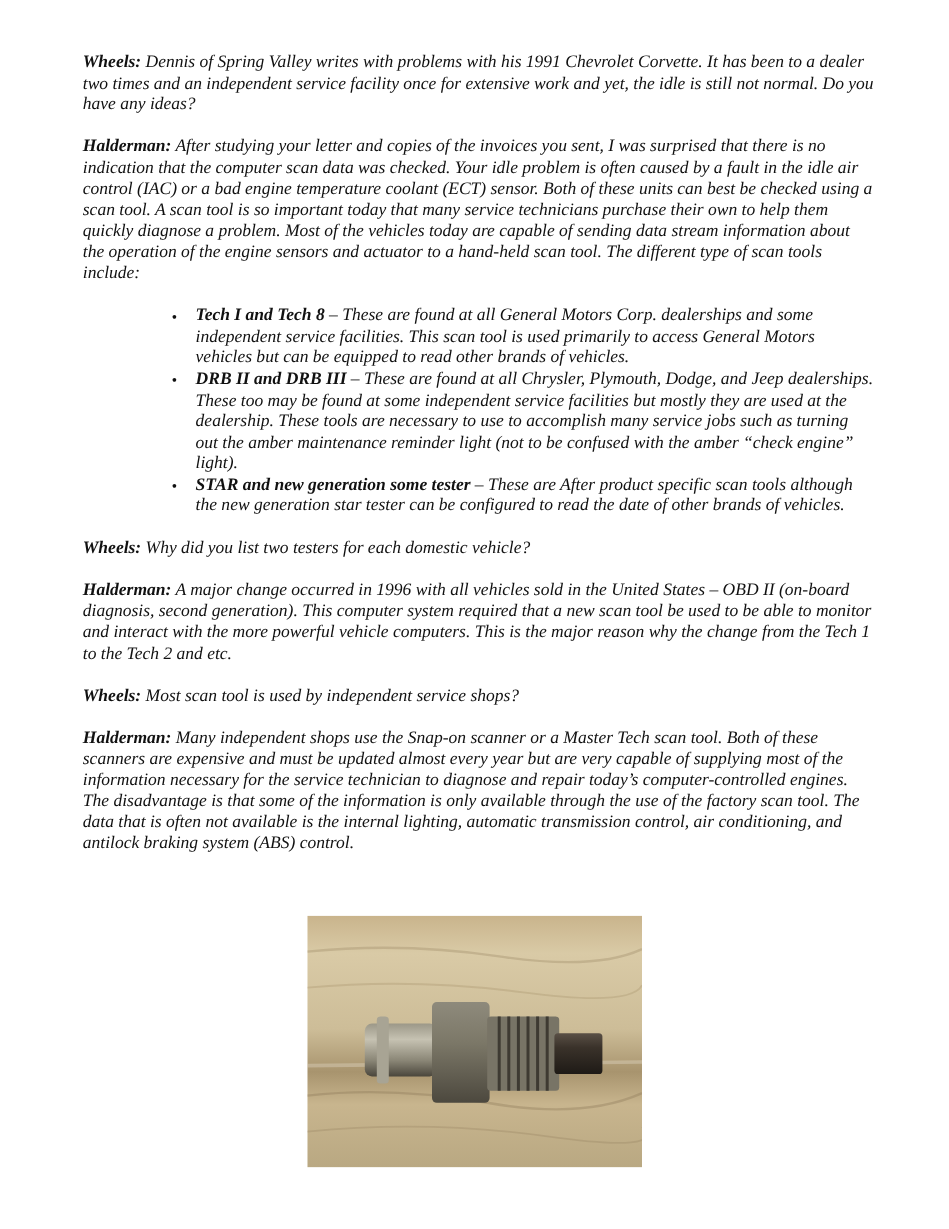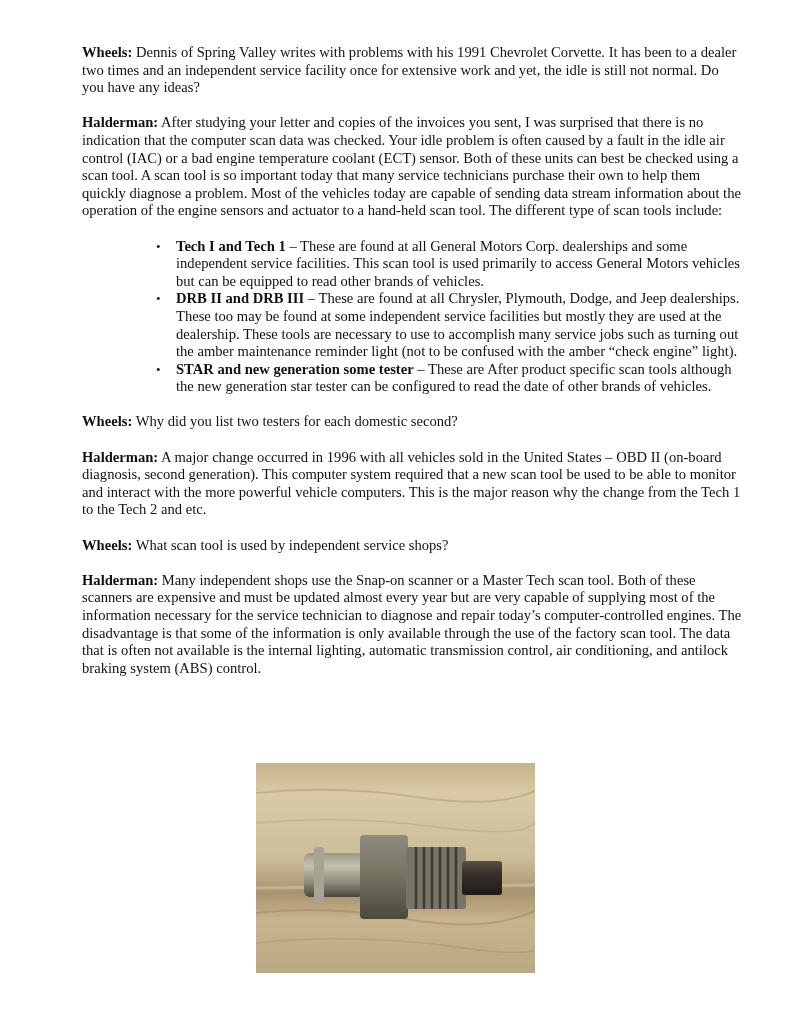--- a/index.html
+++ b/index.html
@@ -10,25 +10,26 @@
   body {
     width: 791px;
     height: 1024px;
     position: relative;
     overflow: hidden;
     font-family: "Liberation Serif", "DejaVu Serif", serif;
     color: #111111;
   }
   .page {
     position: absolute;
-    left: 82px;
+    left: 69px;
     top: 44px;
     width: 660px;
     font-size: 14.6px;
     line-height: 17.6px;
+    font-style: italic;
   }
   .para {
     margin: 0 0 17.6px 0;
     white-space: normal;
   }
   .speaker {
     font-weight: bold;
   }
   .bullets {
     list-style: none;
@@ -63,30 +64,30 @@
 </head>
 <body>
 
 <div class="page">
 
   <p class="para"><span class="speaker">Wheels:</span><span> Dennis of Spring Valley writes with problems with his 1991 Chevrolet Corvette.  It has been to a dealer two times and an independent service facility once for extensive work and yet, the idle is still not normal.  Do you have any ideas?</span></p>
 
   <p class="para"><span class="speaker">Halderman:</span><span> After studying your letter and copies of the invoices you sent, I was surprised that there is no indication that the computer scan data was checked.  Your idle problem is often caused by a fault in the idle air control (IAC) or a bad engine temperature coolant (ECT) sensor.  Both of these units can best be checked using a scan tool.  A scan tool is so important today that many service technicians purchase their own to help them quickly diagnose a problem.  Most of the vehicles today are capable of sending data stream information about the operation of the engine sensors and actuator to a hand-held scan tool.  The different type of scan tools include:</span></p>
 
   <ul class="bullets">
-    <li><span class="bullet-dot">•</span><span class="term">Tech I and Tech 1</span><span> – These are found at all General Motors Corp. dealerships and some independent service facilities.  This scan tool is used primarily to access General Motors vehicles but can be equipped to read other brands of vehicles.</span></li>
+    <li><span class="bullet-dot">•</span><span class="term">Tech I and Tech 8</span><span> – These are found at all General Motors Corp. dealerships and some independent service facilities.  This scan tool is used primarily to access General Motors vehicles but can be equipped to read other brands of vehicles.</span></li>
     <li><span class="bullet-dot">•</span><span class="term">DRB II and DRB III</span><span> – These are found at all Chrysler, Plymouth, Dodge, and Jeep dealerships.  These too may be found at some independent service facilities but mostly they are used at the dealership.  These tools are necessary to use to accomplish many service jobs such as turning out the amber maintenance reminder light (not to be confused with the amber “check engine” light).</span></li>
     <li><span class="bullet-dot">•</span><span class="term">STAR and new generation some tester</span><span> – These are After product specific scan tools although the new generation star tester can be configured to read the date of other brands of vehicles.</span></li>
   </ul>
 
-  <p class="para"><span class="speaker">Wheels:</span><span>  Why did you list two testers for each domestic second?</span></p>
+  <p class="para"><span class="speaker">Wheels:</span><span>  Why did you list two testers for each domestic vehicle?</span></p>
 
   <p class="para"><span class="speaker">Halderman:</span><span>  A major change occurred in 1996 with all vehicles sold in the United States – OBD II (on-board diagnosis, second generation).  This computer system required that a new scan tool be used to be able to monitor and interact with the more powerful vehicle computers.  This is the major reason why the change from the Tech 1 to the Tech 2 and etc.</span></p>
 
-  <p class="para"><span class="speaker">Wheels:</span><span>  What scan tool is used by independent service shops?</span></p>
+  <p class="para"><span class="speaker">Wheels:</span><span>  Most scan tool is used by independent service shops?</span></p>
 
   <p class="para"><span class="speaker">Halderman:</span><span>  Many independent shops use the Snap-on scanner or a Master Tech scan tool.  Both of these scanners are expensive and must be updated almost every year but are very capable of supplying most of the information necessary for the service technician to diagnose and repair today’s computer-controlled engines.  The disadvantage is that some of the information is only available through the use of the factory scan tool.  The data that is often not available is the internal lighting, automatic transmission control, air conditioning, and antilock braking system (ABS) control.</span></p>
 
 </div>
 
 <div class="photo-wrap">
   <svg width="279" height="210" viewBox="0 0 279 210">
     <defs>
       <linearGradient id="wood" x1="0" y1="0" x2="0" y2="1">
         <stop offset="0" stop-color="#c9b48c"></stop>

